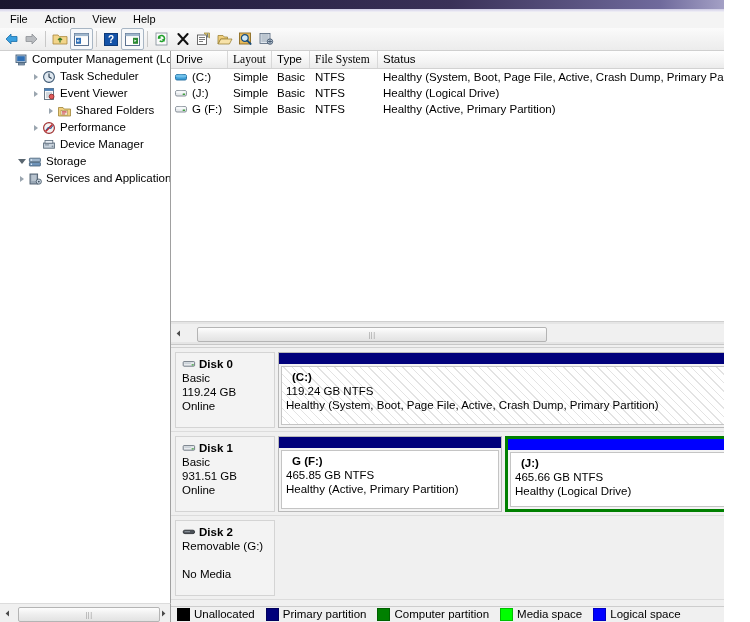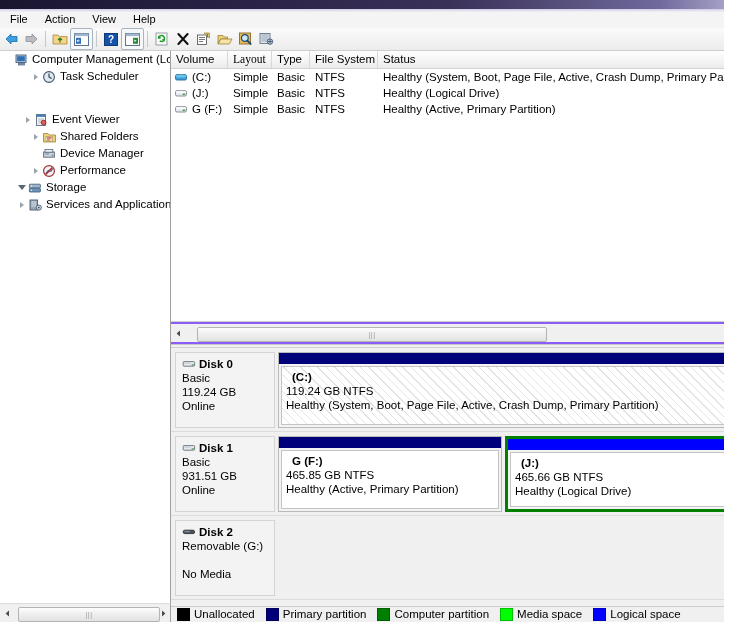--- a/index.html
+++ b/index.html
@@ -6,21 +6,21 @@
     margin: 0; padding: 0;
     width: 750px; height: 622px;
     overflow: hidden;
     background: #ffffff;
     font-family: "Liberation Sans", sans-serif;
   }
   #app {
     position: relative;
     width: 724px; height: 622px;
     overflow: hidden;
-    background: #8b5cf6;
+    background: #e5e5e5;
   }
 
   
   .titlebar {
     position: absolute; left: 0; top: 0; width: 750px; height: 9px;
     background: linear-gradient(to right, #1a1630 0%, #2b2448 35%, #3a3158 60%, #6f6a9c 88%, #b9b6d6 100%);
   }
   .titlebar-under {
     position: absolute; left: 0; top: 9px; width: 750px; height: 3px;
     background: linear-gradient(to bottom, #cfcde6, #f2f1f7);
@@ -349,72 +349,72 @@
           <div class="arrow"></div>
         </div>
         <div class="ticon">
           <svg width="15" height="14" viewBox="0 0 15 14">
             <circle cx="7" cy="7" r="5.4" fill="#dfe8f0" stroke="#3d5770" stroke-width="1.1"></circle>
             <path d="M7 3.6 L7 7 L9.6 8.4" stroke="#24374a" stroke-width="1.1" fill="none"></path>
           </svg>
         </div>
         <span class="tlabel">Task Scheduler</span>
       </div>
-      <div class="tree-row" style="padding-left: 22px; margin-top: 26px;">
+      <div class="tree-row" style="padding-left: 30px;">
         <div class="tw">
           <div class="arrow"></div>
         </div>
         <div class="ticon">
           <svg width="15" height="14" viewBox="0 0 15 14">
             <rect x="2.5" y="1.5" width="9" height="11" fill="#f8f8f8" stroke="#5a6a7a" stroke-width="0.9"></rect>
             <rect x="2.5" y="1.5" width="9" height="2.4" fill="#4a7fb5"></rect>
             <path d="M4 6 L10 6 M4 8 L10 8 M4 10 L8 10" stroke="#96a4b2" stroke-width="0.8"></path>
             <circle cx="9.6" cy="9.6" r="2.4" fill="#e05a5a" stroke="#8c2020" stroke-width="0.8"></circle>
           </svg>
         </div>
         <span class="tlabel">Event Viewer</span>
       </div>
+      <div class="tree-row" style="padding-left: 30px; justify-content: center;">
+        <div class="tw">
+          <div class="arrow"></div>
+        </div>
+        <div class="ticon">
+          <svg width="15" height="14" viewBox="0 0 15 14">
+            <path d="M1.5 3.5 L6 3.5 L7.2 5 L13.5 5 L13.5 12 L1.5 12 Z" fill="#f0cf7e" stroke="#9d8437" stroke-width="0.8"></path>
+            <rect x="4" y="6.4" width="6.6" height="4.6" fill="#fdfbf0" stroke="#a08a42" stroke-width="0.6"></rect>
+            <path d="M5 7.6 L9.6 7.6 M5 8.8 L9.6 8.8 M5 10 L8 10" stroke="#c2272d" stroke-width="0.7"></path>
+          </svg>
+        </div>
+        <span class="tlabel">Shared Folders</span>
+      </div>
       <div class="tree-row" style="padding-left: 30px;">
         <div class="tw">
           <div class="arrow"></div>
         </div>
         <div class="ticon">
           <svg width="15" height="14" viewBox="0 0 15 14">
-            <path d="M1.5 3.5 L6 3.5 L7.2 5 L13.5 5 L13.5 12 L1.5 12 Z" fill="#f0cf7e" stroke="#9d8437" stroke-width="0.8"></path>
-            <rect x="4" y="6.4" width="6.6" height="4.6" fill="#fdfbf0" stroke="#a08a42" stroke-width="0.6"></rect>
-            <path d="M5 7.6 L9.6 7.6 M5 8.8 L9.6 8.8 M5 10 L8 10" stroke="#c2272d" stroke-width="0.7"></path>
-          </svg>
-        </div>
-        <span class="tlabel">Shared Folders</span>
+            <circle cx="7" cy="7" r="5.4" fill="#f3f3f3" stroke="#a03030" stroke-width="1.2"></circle>
+            <path d="M3.6 10.4 L10.4 3.6" stroke="#c2272d" stroke-width="1.6"></path>
+            <path d="M4 9 L6.5 6 L8.5 8 L11 4.5" stroke="#2a5f9e" stroke-width="1" fill="none"></path>
+          </svg>
+        </div>
+        <span class="tlabel">Performance</span>
       </div>
       <div class="tree-row" style="padding-left: 30px;">
         <div class="tw"></div>
         <div class="ticon">
           <svg width="15" height="14" viewBox="0 0 15 14">
             <rect x="1.6" y="5" width="10.8" height="5.2" fill="#c8d2dc" stroke="#5a6a7a" stroke-width="0.9"></rect>
             <rect x="3" y="2.4" width="7.8" height="2.8" fill="#e8eef4" stroke="#5a6a7a" stroke-width="0.8"></rect>
             <rect x="3" y="6.4" width="4" height="1" fill="#7c8a98"></rect>
             <circle cx="10.5" cy="8.3" r="0.9" fill="#7c8a98"></circle>
           </svg>
         </div>
         <span class="tlabel">Device Manager</span>
       </div>
-      <div class="tree-row" style="padding-left: 30px;">
-        <div class="tw">
-          <div class="arrow"></div>
-        </div>
-        <div class="ticon">
-          <svg width="15" height="14" viewBox="0 0 15 14">
-            <circle cx="7" cy="7" r="5.4" fill="#f3f3f3" stroke="#a03030" stroke-width="1.2"></circle>
-            <path d="M3.6 10.4 L10.4 3.6" stroke="#c2272d" stroke-width="1.6"></path>
-            <path d="M4 9 L6.5 6 L8.5 8 L11 4.5" stroke="#2a5f9e" stroke-width="1" fill="none"></path>
-          </svg>
-        </div>
-        <span class="tlabel">Performance</span>
-      </div>
       <div class="tree-row" style="padding-left: 16px;">
         <div class="tw">
           <div class="arrow open"></div>
         </div>
         <div class="ticon">
           <svg width="15" height="14" viewBox="0 0 15 14">
             <rect x="1.4" y="3.2" width="11" height="3.6" rx="0.6" fill="#9fb6cc" stroke="#3f5a74" stroke-width="0.8"></rect>
             <rect x="1.4" y="7.4" width="11" height="3.6" rx="0.6" fill="#6f94ba" stroke="#3f5a74" stroke-width="0.8"></rect>
             <circle cx="3.4" cy="5" r="0.7" fill="#e8f2fa"></circle>
             <circle cx="3.4" cy="9.2" r="0.7" fill="#e8f2fa"></circle>
@@ -451,24 +451,24 @@
     </div>
     <div class="hs-arrow">
       <svg width="7" height="7" viewBox="0 0 7 7">
           <path d="M2 0.5 L5.4 3.5 L2 6.5 Z" fill="#4a4a4a"></path>
         </svg>
     </div>
   </div>
 
   <div class="vol-pane">
     <div class="vol-head" id="volhead">
-        <div class="vh" style="width: 57px; flex: 0 0 57px;">Volume</div>
+        <div class="vh" style="width: 57px; flex: 0 0 57px;">Drive</div>
         <div class="vh" style="width: 44px; flex: 0 0 44px; font-family: Liberation Serif, serif;">Layout</div>
         <div class="vh" style="width: 38px; flex: 0 0 38px;">Type</div>
-        <div class="vh" style="width: 68px; flex: 0 0 68px;">File System</div>
+        <div class="vh" style="width: 68px; flex: 0 0 68px; font-family: Liberation Serif, serif;">File System</div>
         <div class="vh" style="width: 372px; flex: 0 0 372px;">Status</div>
       </div>
     <div id="volrows">
         <div class="vol-row">
           <div class="vc volname" style="width: 57px; flex: 0 0 57px;">
             <span style="display: inline-flex;">
               <svg width="15" height="14" viewBox="0 0 15 14">
                 <path d="M1.5 6.2 Q1.5 4.6 3 4.6 L11 4.6 Q12.5 4.6 12.5 6.2 L12.5 8.6 Q12.5 10 11 10 L3 10 Q1.5 10 1.5 8.6 Z" fill="#3f9fd8" stroke="#1d6a9c" stroke-width="0.9"></path>
                 <ellipse cx="7" cy="6" rx="5.5" ry="1.5" fill="#6fc0ea"></ellipse>
               </svg>

